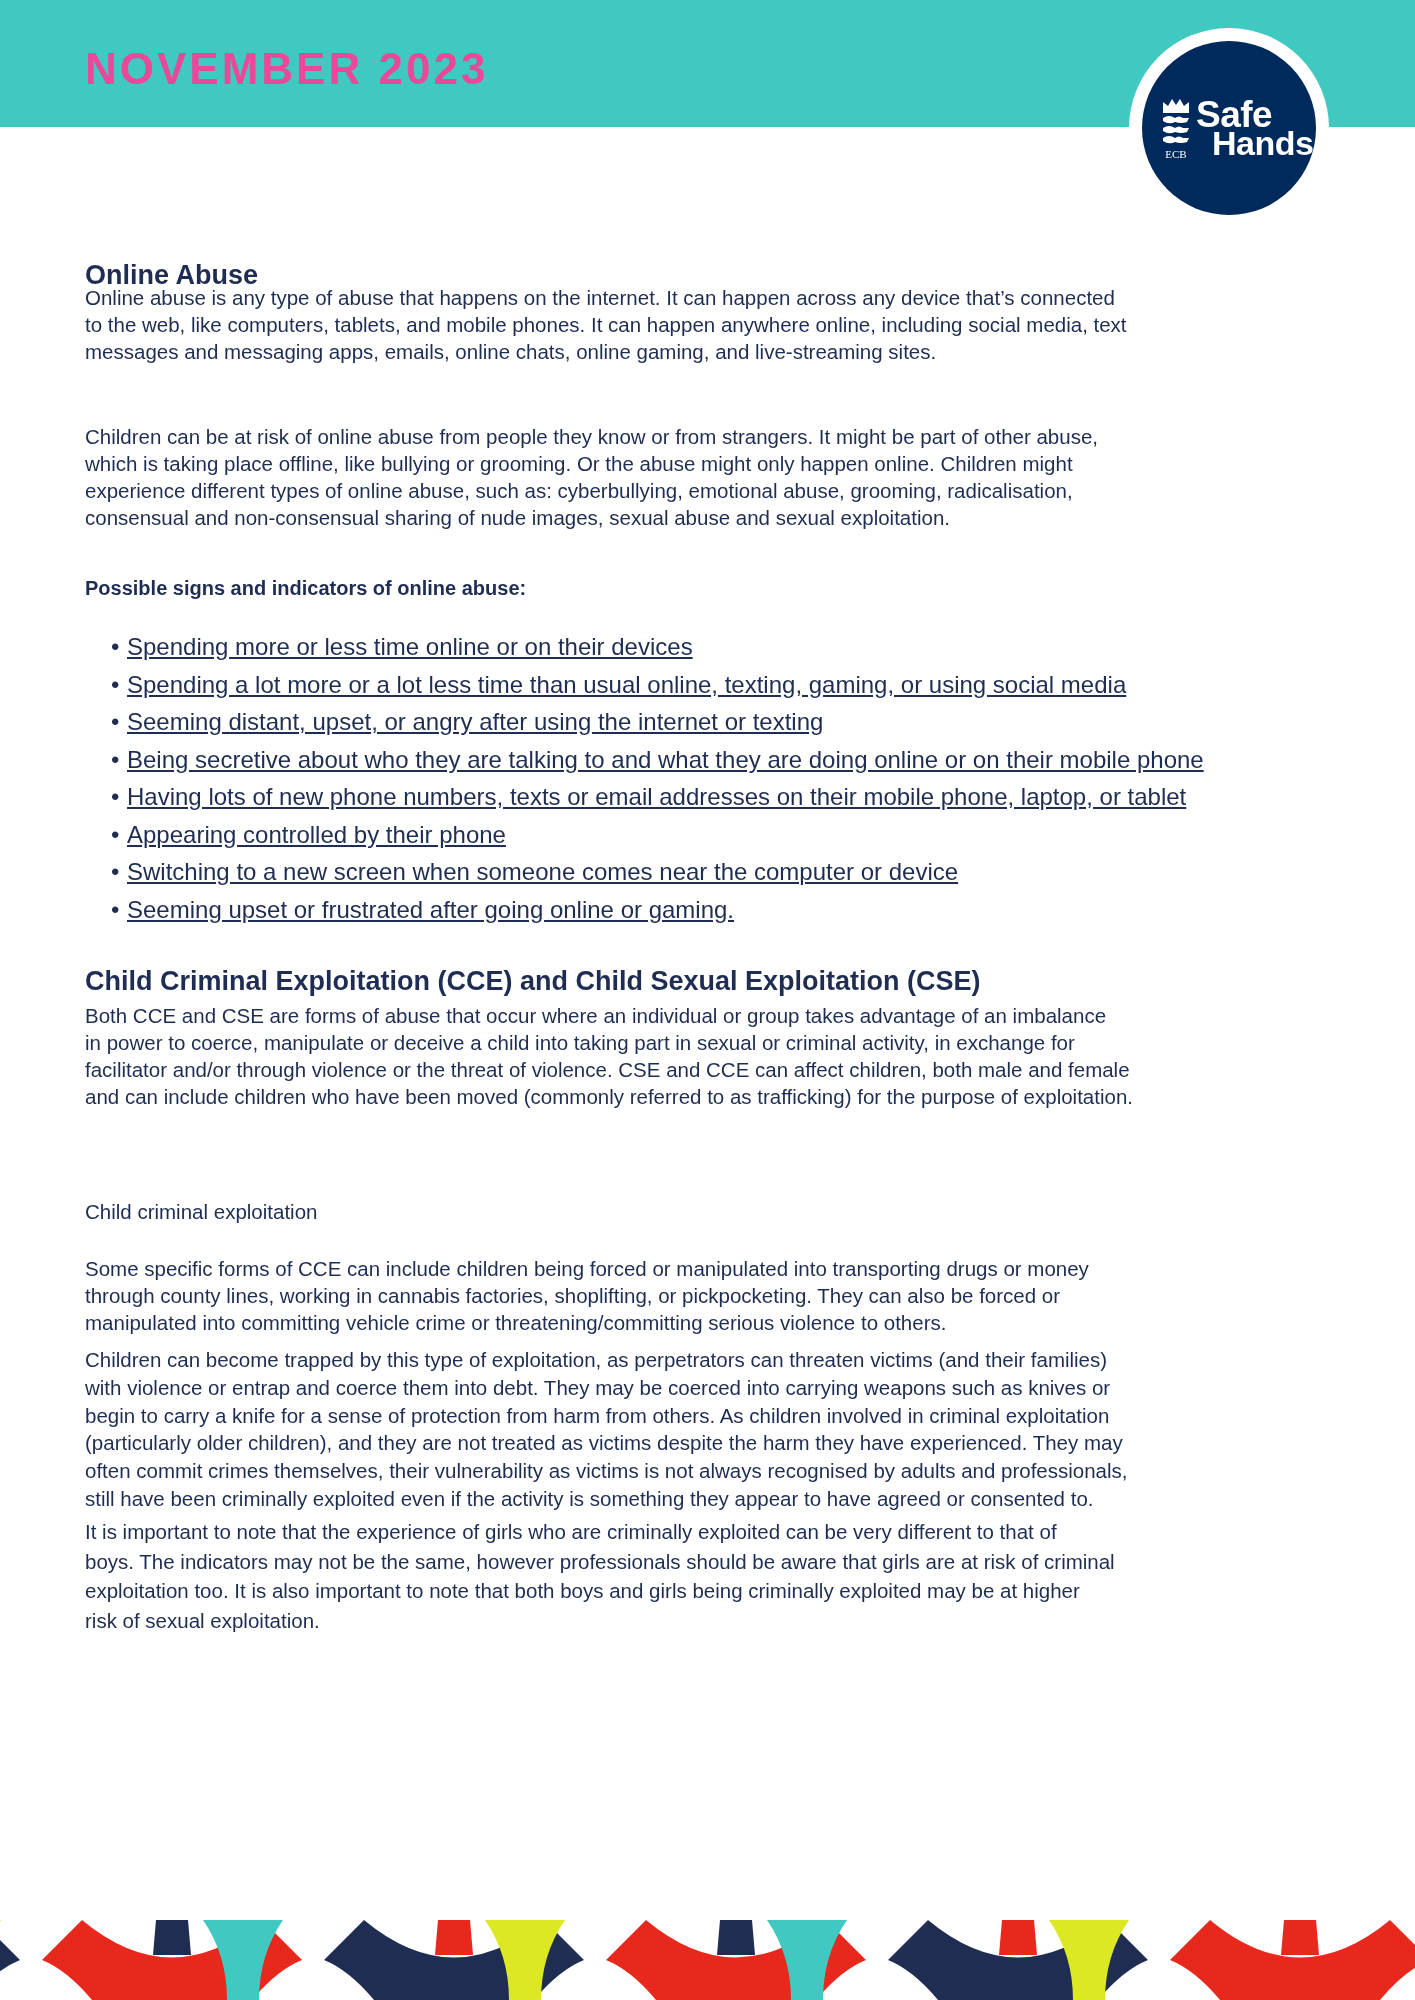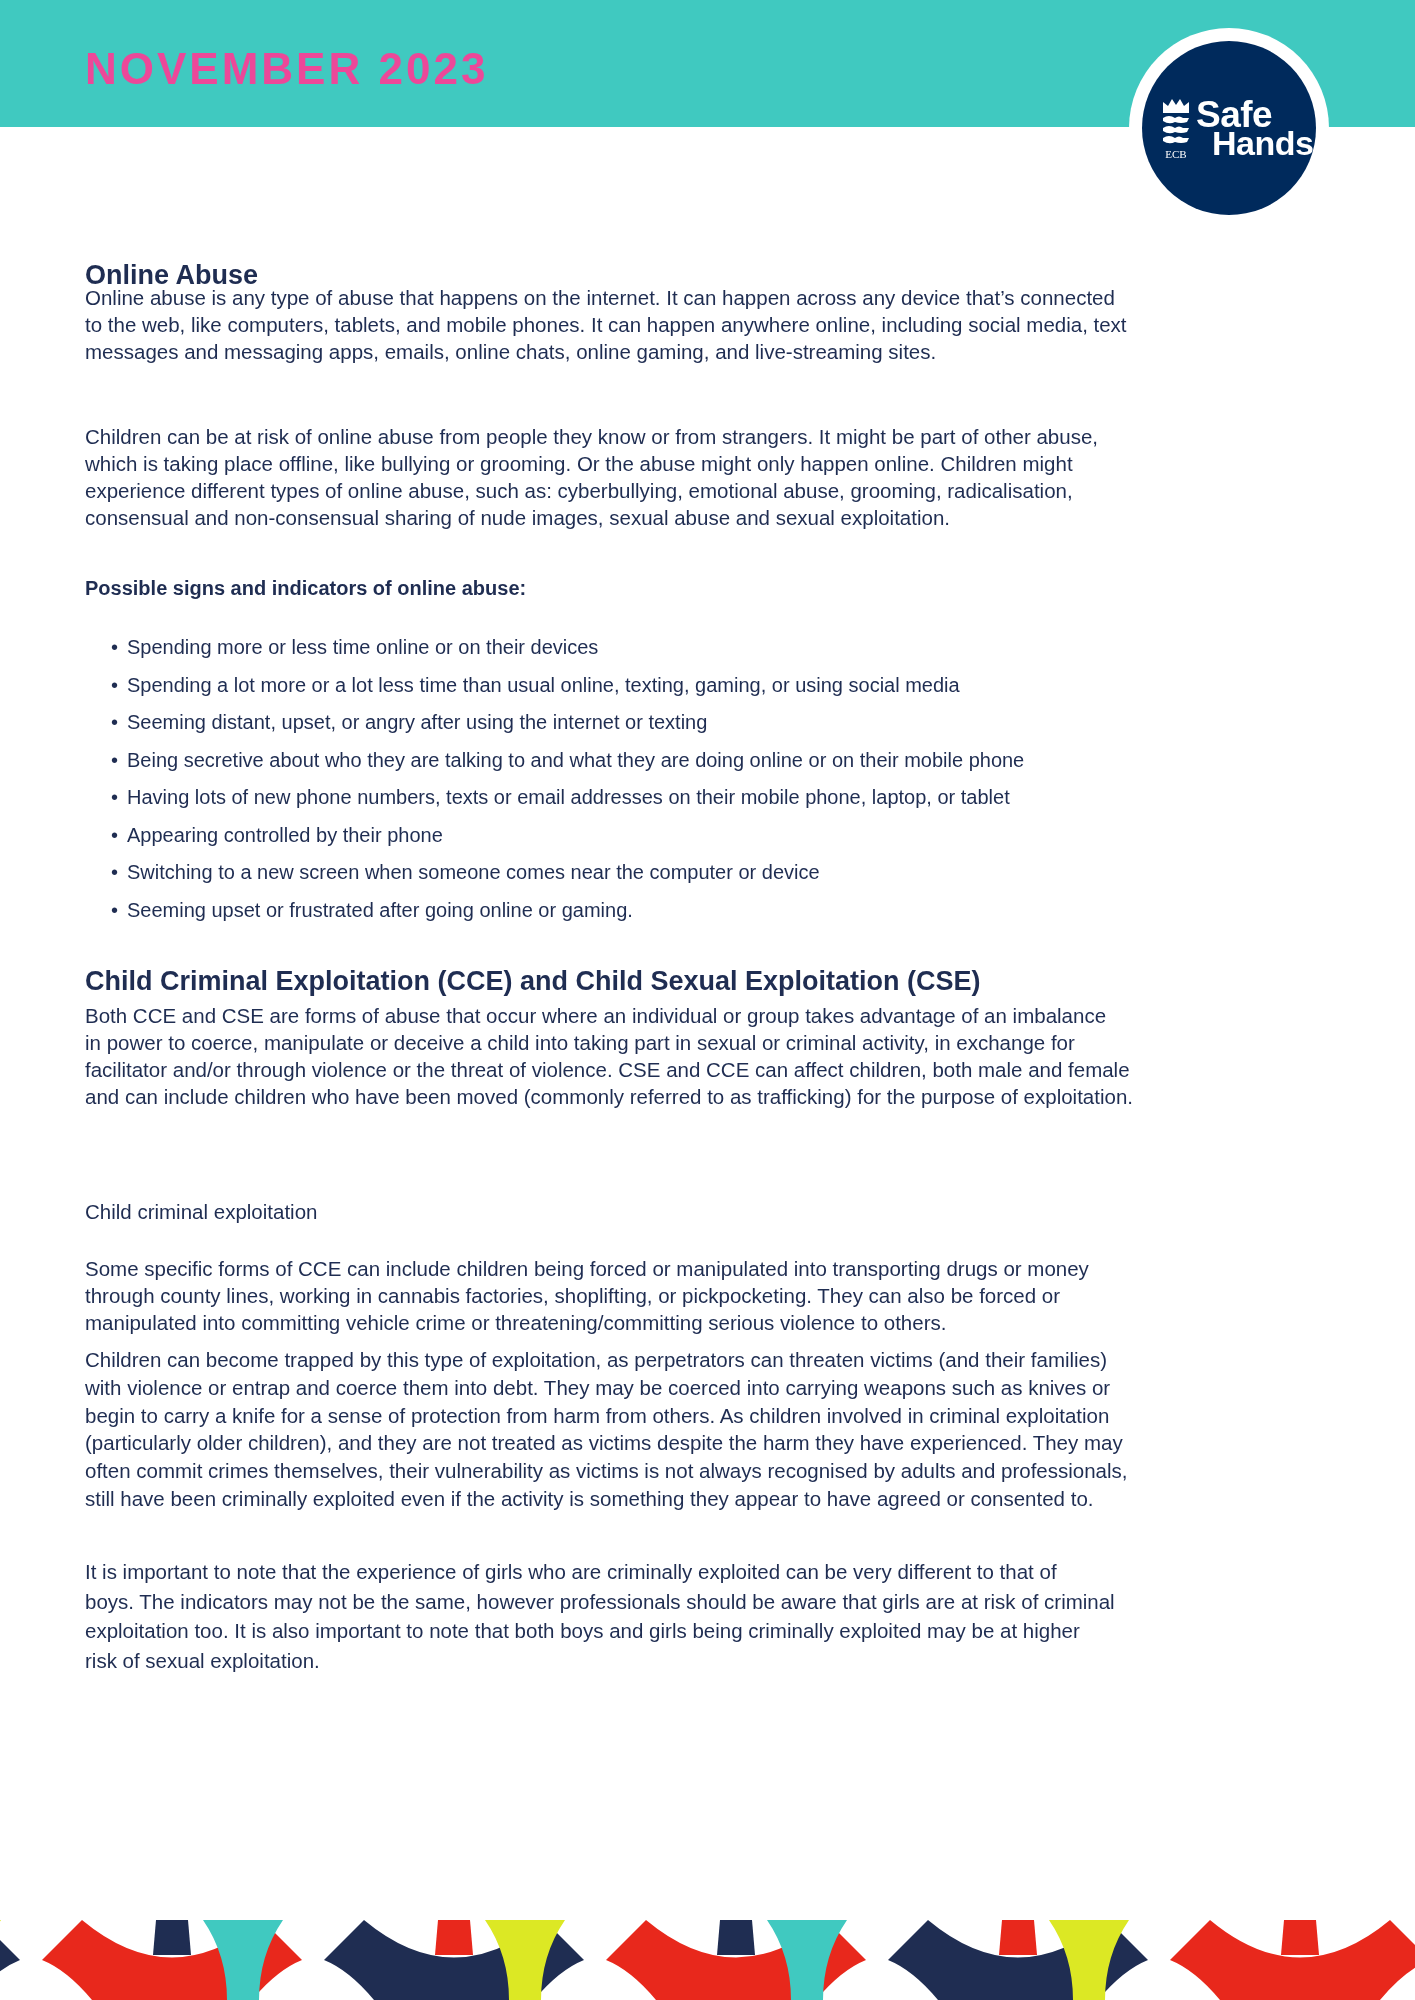--- a/index.html
+++ b/index.html
@@ -49,21 +49,21 @@
       position: absolute; left: 0; font-weight: bold; font-size: 27px;
       color: #1f2d52; white-space: nowrap;
     }
     .p {
       position: absolute; left: 0; font-size: 20.5px; line-height: 27px;
       color: #1f2d52; white-space: nowrap;
     }
     .line { display: block; }
     .sub-bold { position: absolute; left: 0; font-weight: bold; font-size: 20px; }
     .bullets { position: absolute; left: 26px; top: 632px; margin: 0; padding: 0; list-style: none; }
-    .bullets li { font-size: 20px; height: 37.5px; line-height: 30px; white-space: nowrap; }
+    .bullets li { font-size: 24px; height: 37.5px; line-height: 30px; white-space: nowrap; text-decoration: underline; }
     .bullet-dot { display: inline-block; width: 16px; }
     .footer-pattern { position: absolute; left: 0; top: 1910px; width: 1415px; height: 90px; }
   </style>
 </head>
 <body>
 
 <div class="header-band"></div>
 <div class="header-date">NOVEMBER 2023</div>
 
 <div class="logo-ring"></div>
@@ -129,21 +129,21 @@
 
   <div class="p" style="top:1346px; line-height:27.8px;">
     <span class="line">Children can become trapped by this type of exploitation, as perpetrators can threaten victims (and their families)</span>
     <span class="line">with violence or entrap and coerce them into debt. They may be coerced into carrying weapons such as knives or</span>
     <span class="line">begin to carry a knife for a sense of protection from harm from others. As children involved in criminal exploitation</span>
     <span class="line">(particularly older children), and they are not treated as victims despite the harm they have experienced. They may</span>
     <span class="line">often commit crimes themselves, their vulnerability as victims is not always recognised by adults and professionals,</span>
     <span class="line">still have been criminally exploited even if the activity is something they appear to have agreed or consented to.</span>
   </div>
 
-  <div class="p" style="top:1557px; line-height:29.5px;">
+  <div class="p" style="top:1517px; line-height:29.5px;">
     <span class="line">It is important to note that the experience of girls who are criminally exploited can be very different to that of</span>
     <span class="line">boys. The indicators may not be the same, however professionals should be aware that girls are at risk of criminal</span>
     <span class="line">exploitation too. It is also important to note that both boys and girls being criminally exploited may be at higher</span>
     <span class="line">risk of sexual exploitation.</span>
   </div>
 </div>
 
 <svg class="footer-pattern" id="footer-pattern" viewBox="0 0 1415 90" preserveAspectRatio="none">
     <path d="M-200 10 Q-110 85 -20 10 L20 50 Q-5 60 -30 90 L-190 90 Q-215 60 -240 50 Z" fill="#1f2d52"></path>
     <path d="M-126 10 L-94 10 L-91 45 L-129 45 Z" fill="#e8281c"></path>

